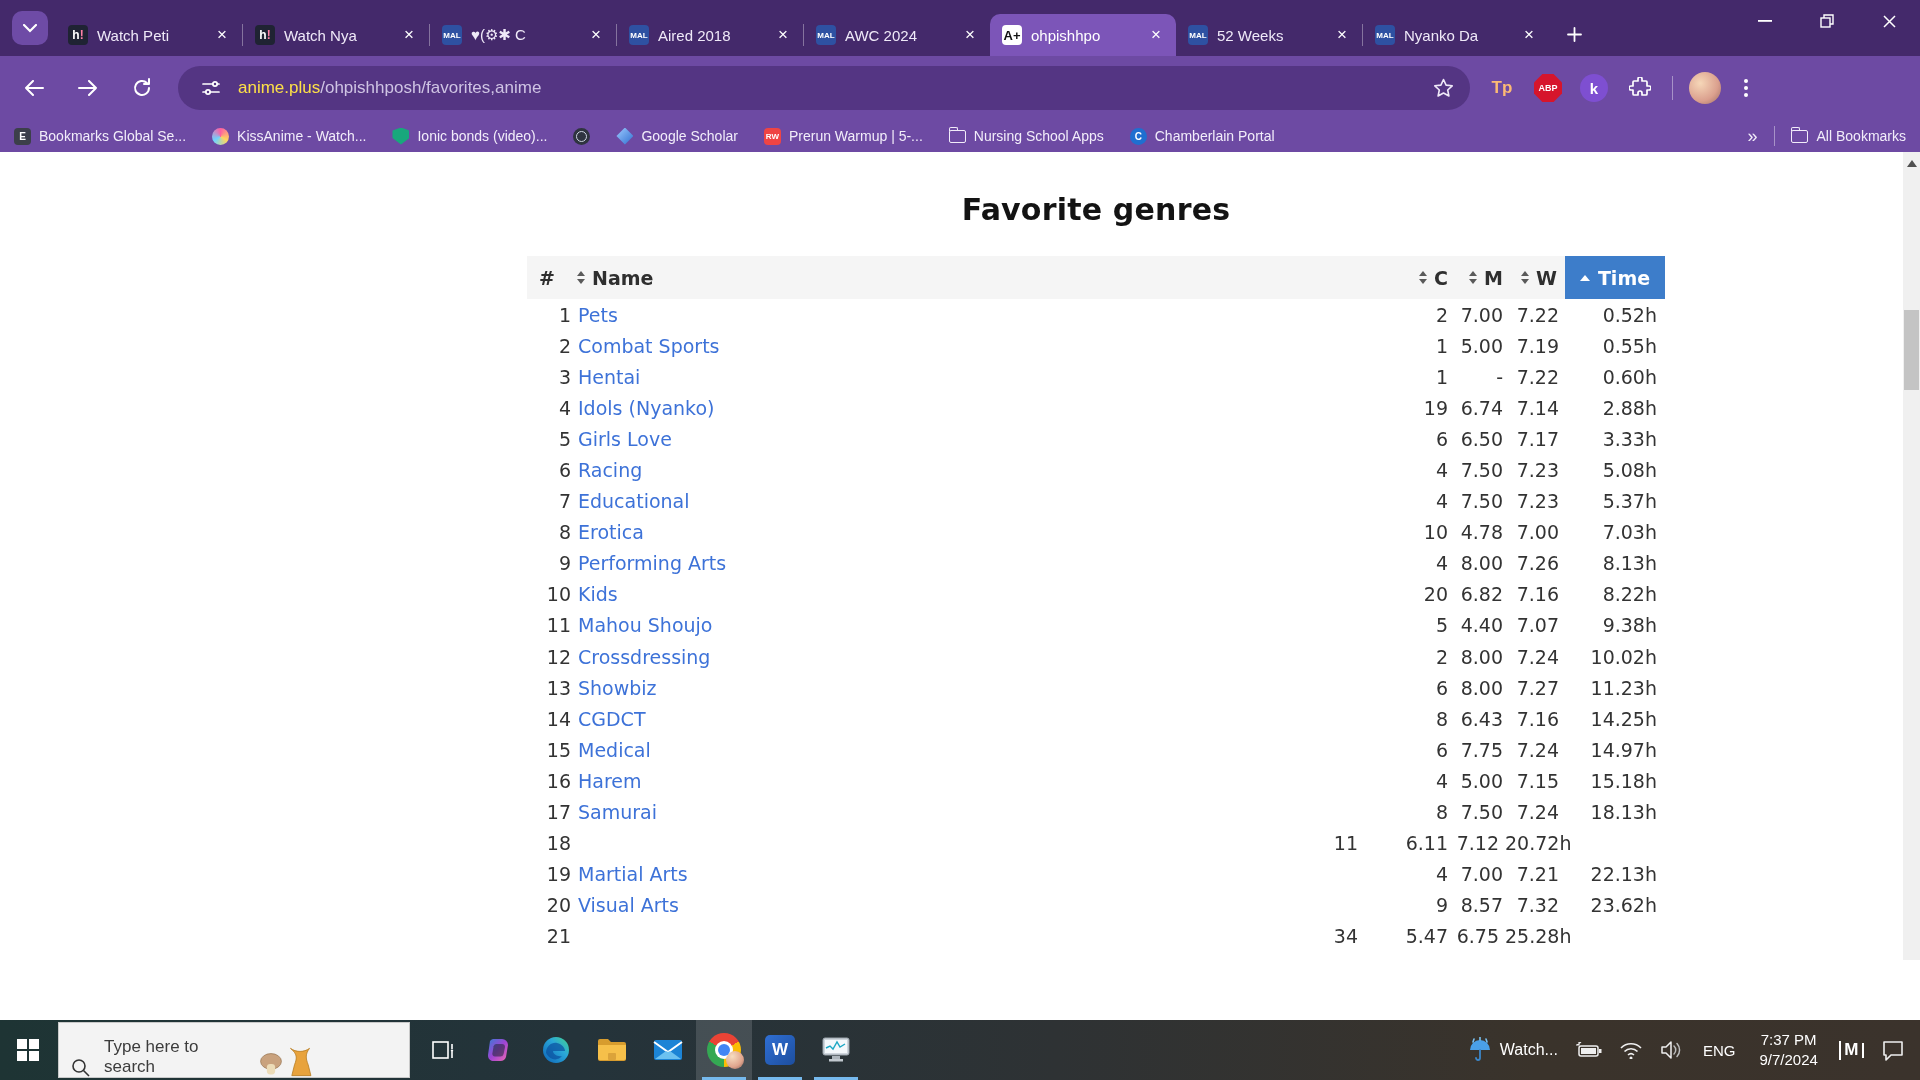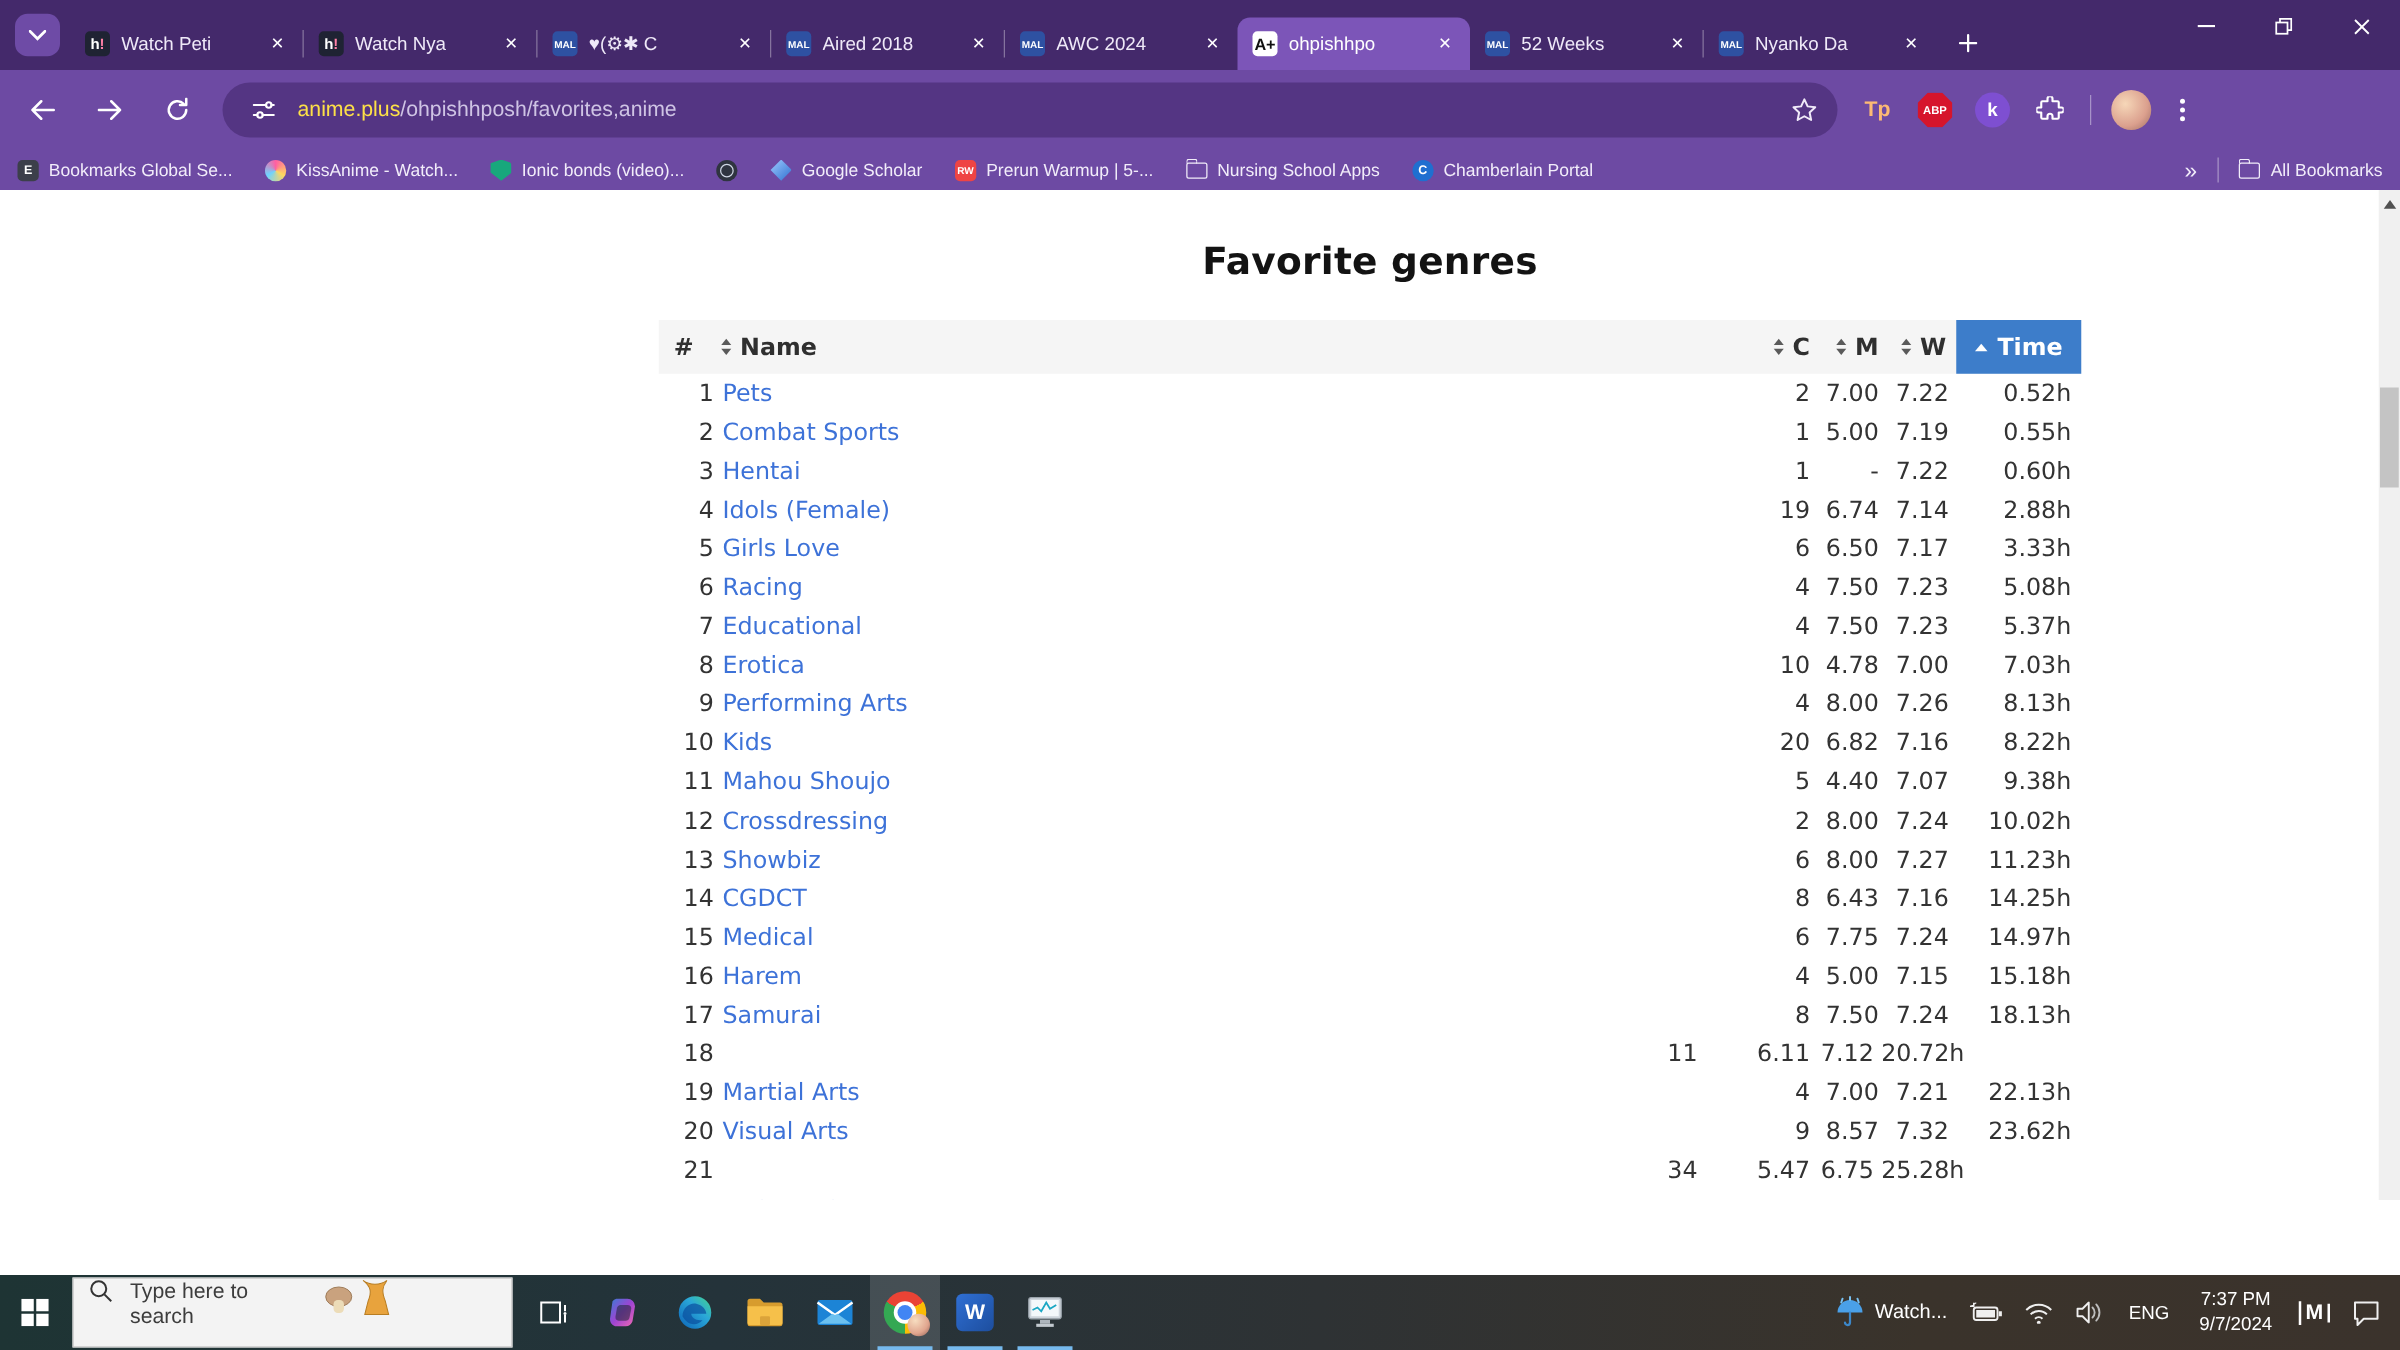--- a/index.html
+++ b/index.html
@@ -89,21 +89,21 @@
   
   .scrollbar { position:absolute; top:152px; right:0; bottom:60px; width:17px; background:#f0f0f0; }
   .sb-up { position:absolute; top:8px; left:50%; transform:translateX(-50%); width:0; height:0; border-left:5px solid transparent; border-right:5px solid transparent; border-bottom:7px solid #505050; cursor:pointer; }
   .sb-thumb { position:absolute; top:158px; left:1px; width:15px; height:80px; background:#c4c4c4; cursor:pointer; }
 
   
   .taskbar { position:absolute; left:0; right:0; bottom:0; height:60px; background:linear-gradient(90deg,#1e3434 0%,#24333a 30%,#2e3234 55%,#3a332b 80%,#3b332c 100%); display:flex; align-items:center; color:#fff; }
   .tb-btn { width:56px; height:60px; display:flex; align-items:center; justify-content:center; cursor:pointer; position:relative; }
   .tb-btn.active { background:rgba(255,255,255,.14); }
   .tb-btn.underline::after { content:""; position:absolute; left:6px; right:6px; bottom:0; height:3px; background:#76b9ed; }
-  .search-box { height:56px; width:352px; margin:0 6px 0 2px; background:#f3f3f3; border:1px solid #c9c9c9; display:flex; align-items:flex-start; padding:0 12px; cursor:text; }
+  .search-box { height:56px; width:352px; margin:0 6px 0 2px; background:#f3f3f3; border:1px solid #c9c9c9; display:flex; align-items:flex-end; padding:0 12px; cursor:text; }
   .search-box span { color:#3c3c3c; font-size:17px; margin-left:14px; flex:1; }
   .shrooms { display:flex; align-items:flex-end; gap:2px; }
   .tray { margin-left:auto; display:flex; align-items:center; gap:0; }
   .tray-item { display:flex; align-items:center; justify-content:center; height:60px; padding:0 9px; cursor:pointer; }
   .tray-weather { gap:8px; font-size:16px; }
   .tray-lang { font-size:15px; padding:0 12px; }
   .tray-clock { flex-direction:column; font-size:15px; line-height:20px; text-align:center; padding:0 12px; }
   .chrome-disc { position:relative; width:34px; height:34px; border-radius:50%; background:conic-gradient(from -60deg,#ea4335 0 120deg,#fbbc05 120deg 240deg,#34a853 240deg 360deg); }
   .chrome-disc::before { content:""; position:absolute; inset:8px; background:#fff; border-radius:50%; }
   .chrome-disc::after { content:""; position:absolute; inset:11px; background:#4285f4; border-radius:50%; }
@@ -352,21 +352,21 @@
               <div class="tgrid trow">
                 <div class="td rank">3</div>
                 <div class="td name"><span>Hentai</span></div>
                 <div class="td num">1</div>
                 <div class="td num">-</div>
                 <div class="td num w">7.22</div>
                 <div class="td time">0.60h</div>
               </div>
               <div class="tgrid trow">
                 <div class="td rank">4</div>
-                <div class="td name"><span>Idols (Female)</span></div>
+                <div class="td name"><span>Idols (Nyanko)</span></div>
                 <div class="td num">19</div>
                 <div class="td num">6.74</div>
                 <div class="td num w">7.14</div>
                 <div class="td time">2.88h</div>
               </div>
               <div class="tgrid trow">
                 <div class="td rank">5</div>
                 <div class="td name"><span>Girls Love</span></div>
                 <div class="td num">6</div>
                 <div class="td num">6.50</div>

